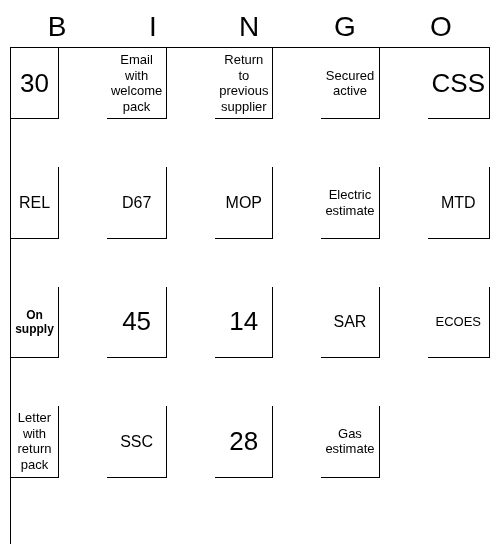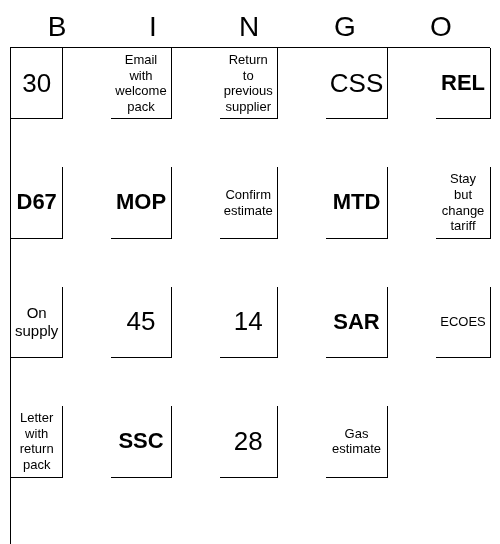--- a/index.html
+++ b/index.html
@@ -55,56 +55,56 @@
       display: flex;
       align-items: center;
       justify-content: center;
       text-align: center;
       padding: 4px;
       font-size: 13px;
       line-height: 1.2;
     }
 
     .bingo-cell.large-text {
-      font-size: 22px;
-      font-weight: bold;
+      font-size: 16px;
+      font-weight: normal;
     }
 
     .bingo-cell.xlarge-text {
       font-size: 26px;
       font-weight: normal;
     }
 
     .bingo-cell.medium-text {
-      font-size: 15px;
-      font-weight: normal;
+      font-size: 12px;
+      font-weight: bold;
     }
   </style>
 </head>
 <body>
 
 <div class="bingo-container">
   <div class="bingo-header">
   <div class="bingo-header-cell">B</div>
       <div class="bingo-header-cell">I</div>
       <div class="bingo-header-cell">N</div>
       <div class="bingo-header-cell">G</div>
       <div class="bingo-header-cell">O</div>
     </div>
   <div class="bingo-grid">
   <div class="bingo-cell xlarge-text">30</div>
       <div class="bingo-cell">Email with welcome pack</div>
       <div class="bingo-cell">Return to previous supplier</div>
+      <div class="bingo-cell">Secured active</div>
       <div class="bingo-cell xlarge-text">CSS</div>
       <div class="bingo-cell large-text">REL</div>
       <div class="bingo-cell large-text">D67</div>
       <div class="bingo-cell large-text">MOP</div>
-      <div class="bingo-cell">Confirm estimate</div>
+      <div class="bingo-cell">Electric estimate</div>
       <div class="bingo-cell large-text">MTD</div>
-      <div class="bingo-cell">Stay but change tariff</div>
       <div class="bingo-cell medium-text">On supply</div>
       <div class="bingo-cell xlarge-text">45</div>
       <div class="bingo-cell xlarge-text">14</div>
       <div class="bingo-cell large-text">SAR</div>
       <div class="bingo-cell">ECOES</div>
       <div class="bingo-cell">Letter with return pack</div>
       <div class="bingo-cell large-text">SSC</div>
       <div class="bingo-cell xlarge-text">28</div>
       <div class="bingo-cell">Gas estimate</div>
     </div>

